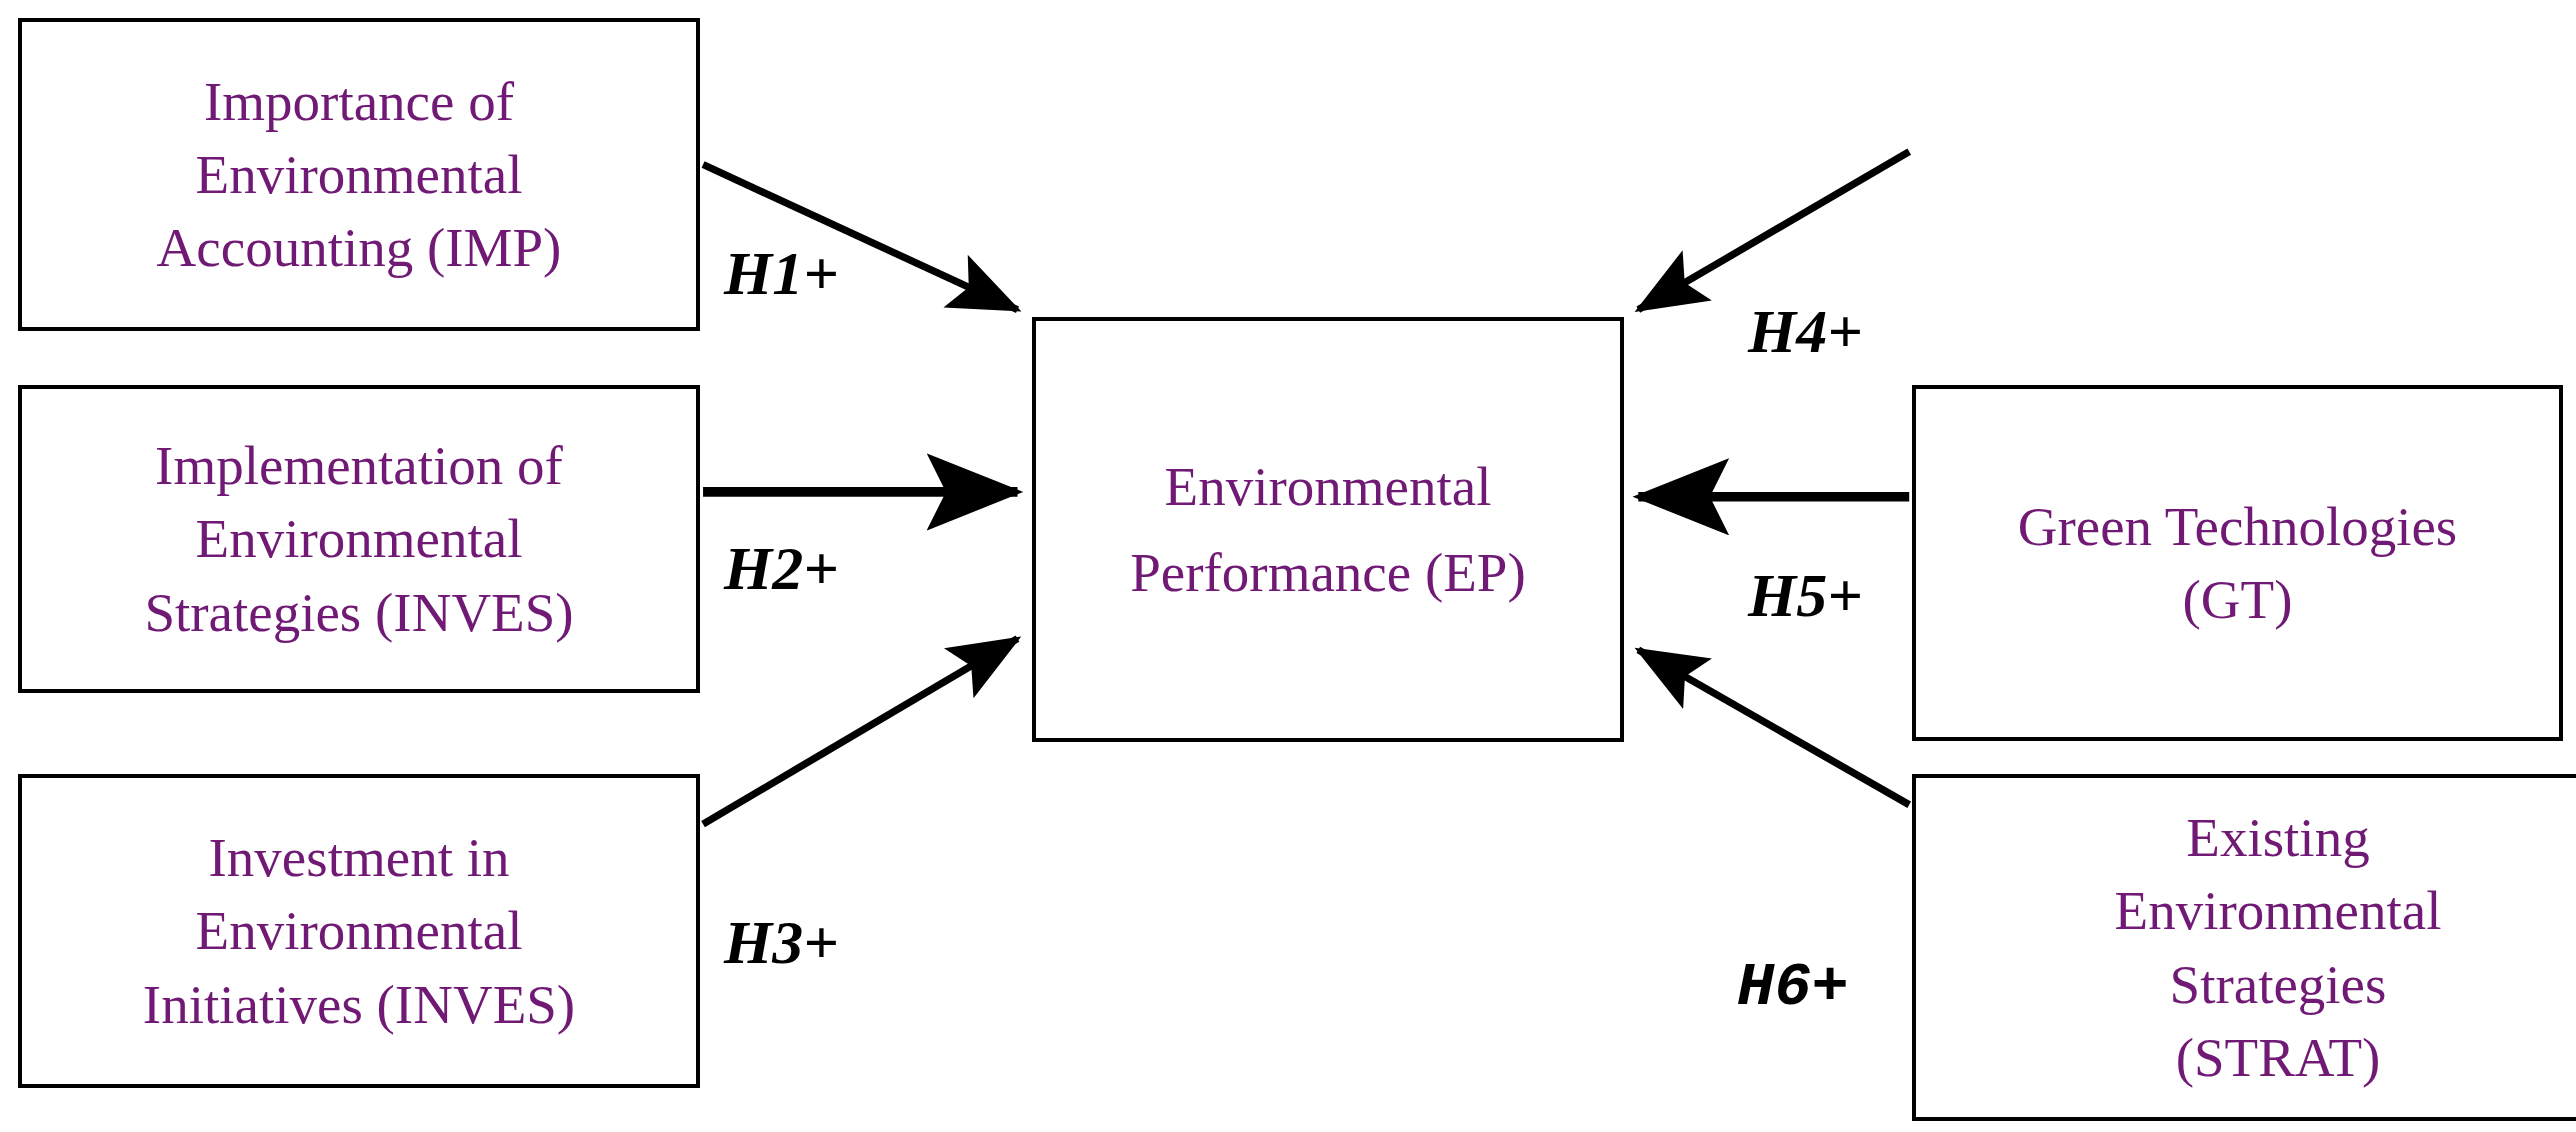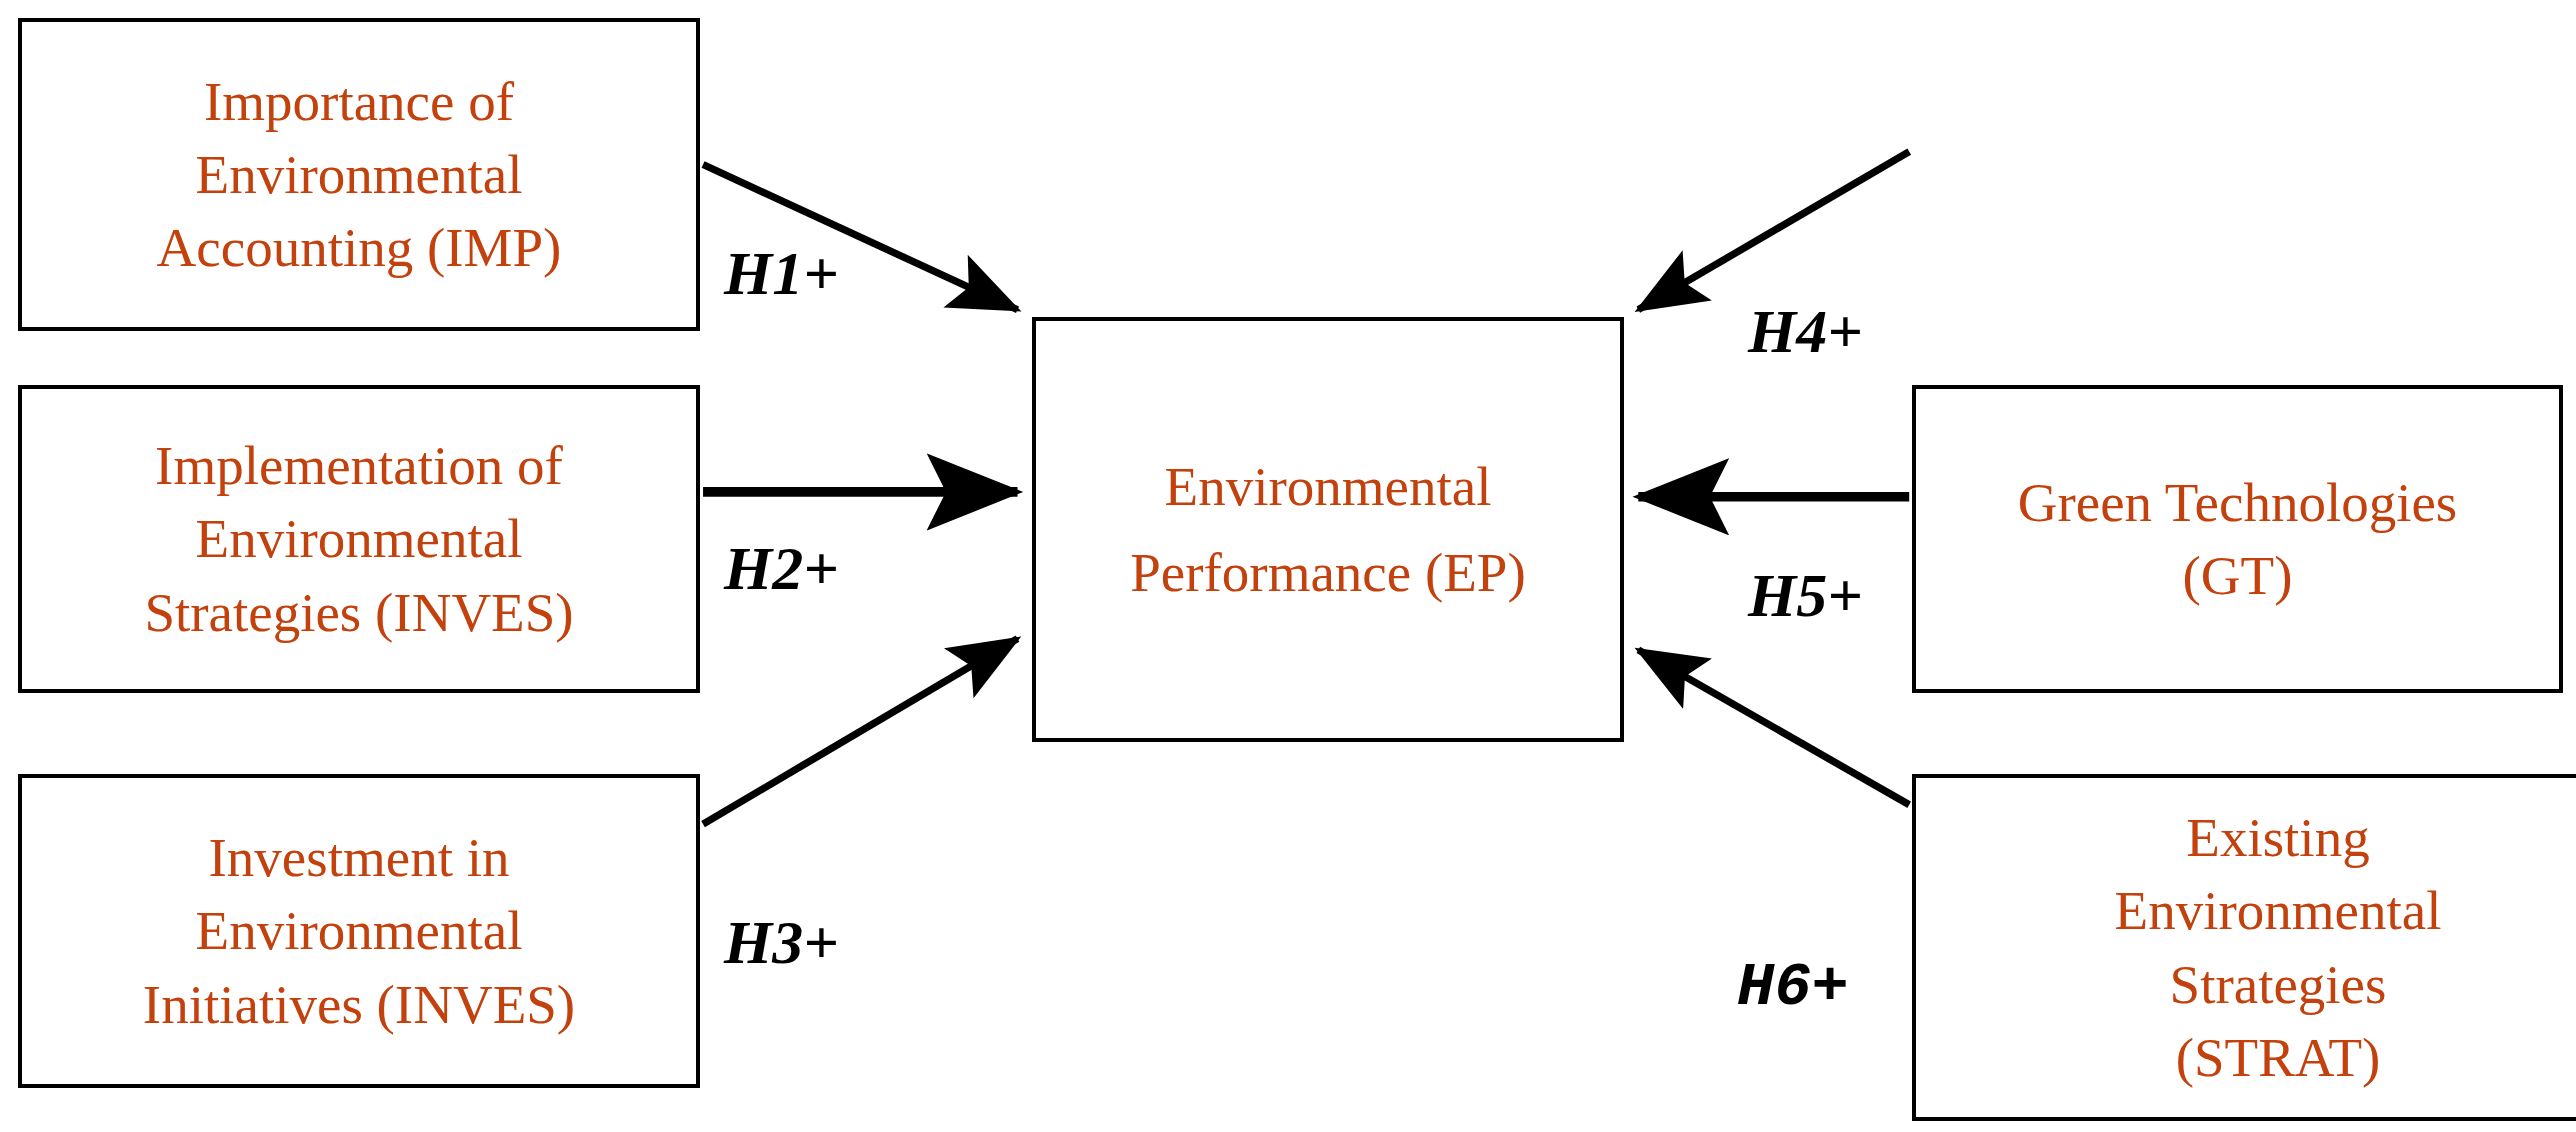--- a/index.html
+++ b/index.html
@@ -30,21 +30,21 @@
     background: #ffffff;
     display: flex;
     align-items: center;
     justify-content: center;
     text-align: center;
   }
   .node-label {
     font-family: "Liberation Serif", "DejaVu Serif", serif;
     font-size: 55px;
     line-height: 1.33;
-    color: #c2410c;
+    color: #701a75;
     white-space: pre-line;
     padding: 0 11.3px;
   }
   .center-label {
     font-size: 55px;
     line-height: 1.55;
   }
   .hyp-label {
     position: absolute;
     font-family: "Liberation Serif", "DejaVu Serif", serif;
@@ -98,21 +98,21 @@
 Environmental
 Initiatives (INVES)</span>
   </div>
 
   <div class="node-box" style="left:1032px; top:317px; width:592px; height:425px;">
     <span class="node-label center-label">Environmental
 Performance (EP)</span>
   </div>
 
 
-  <div class="node-box" style="left:1912px; top:385px; width:651px; height:308px;">
+  <div class="node-box" style="left:1912px; top:385px; width:651px; height:356px;">
     <span class="node-label">Green Technologies
 (GT)</span>
   </div>
 
   <div class="node-box" style="left:1912px; top:774px; width:732px; height:347px;">
     <span class="node-label">Existing
 Environmental
 Strategies
 (STRAT)</span>
   </div>

